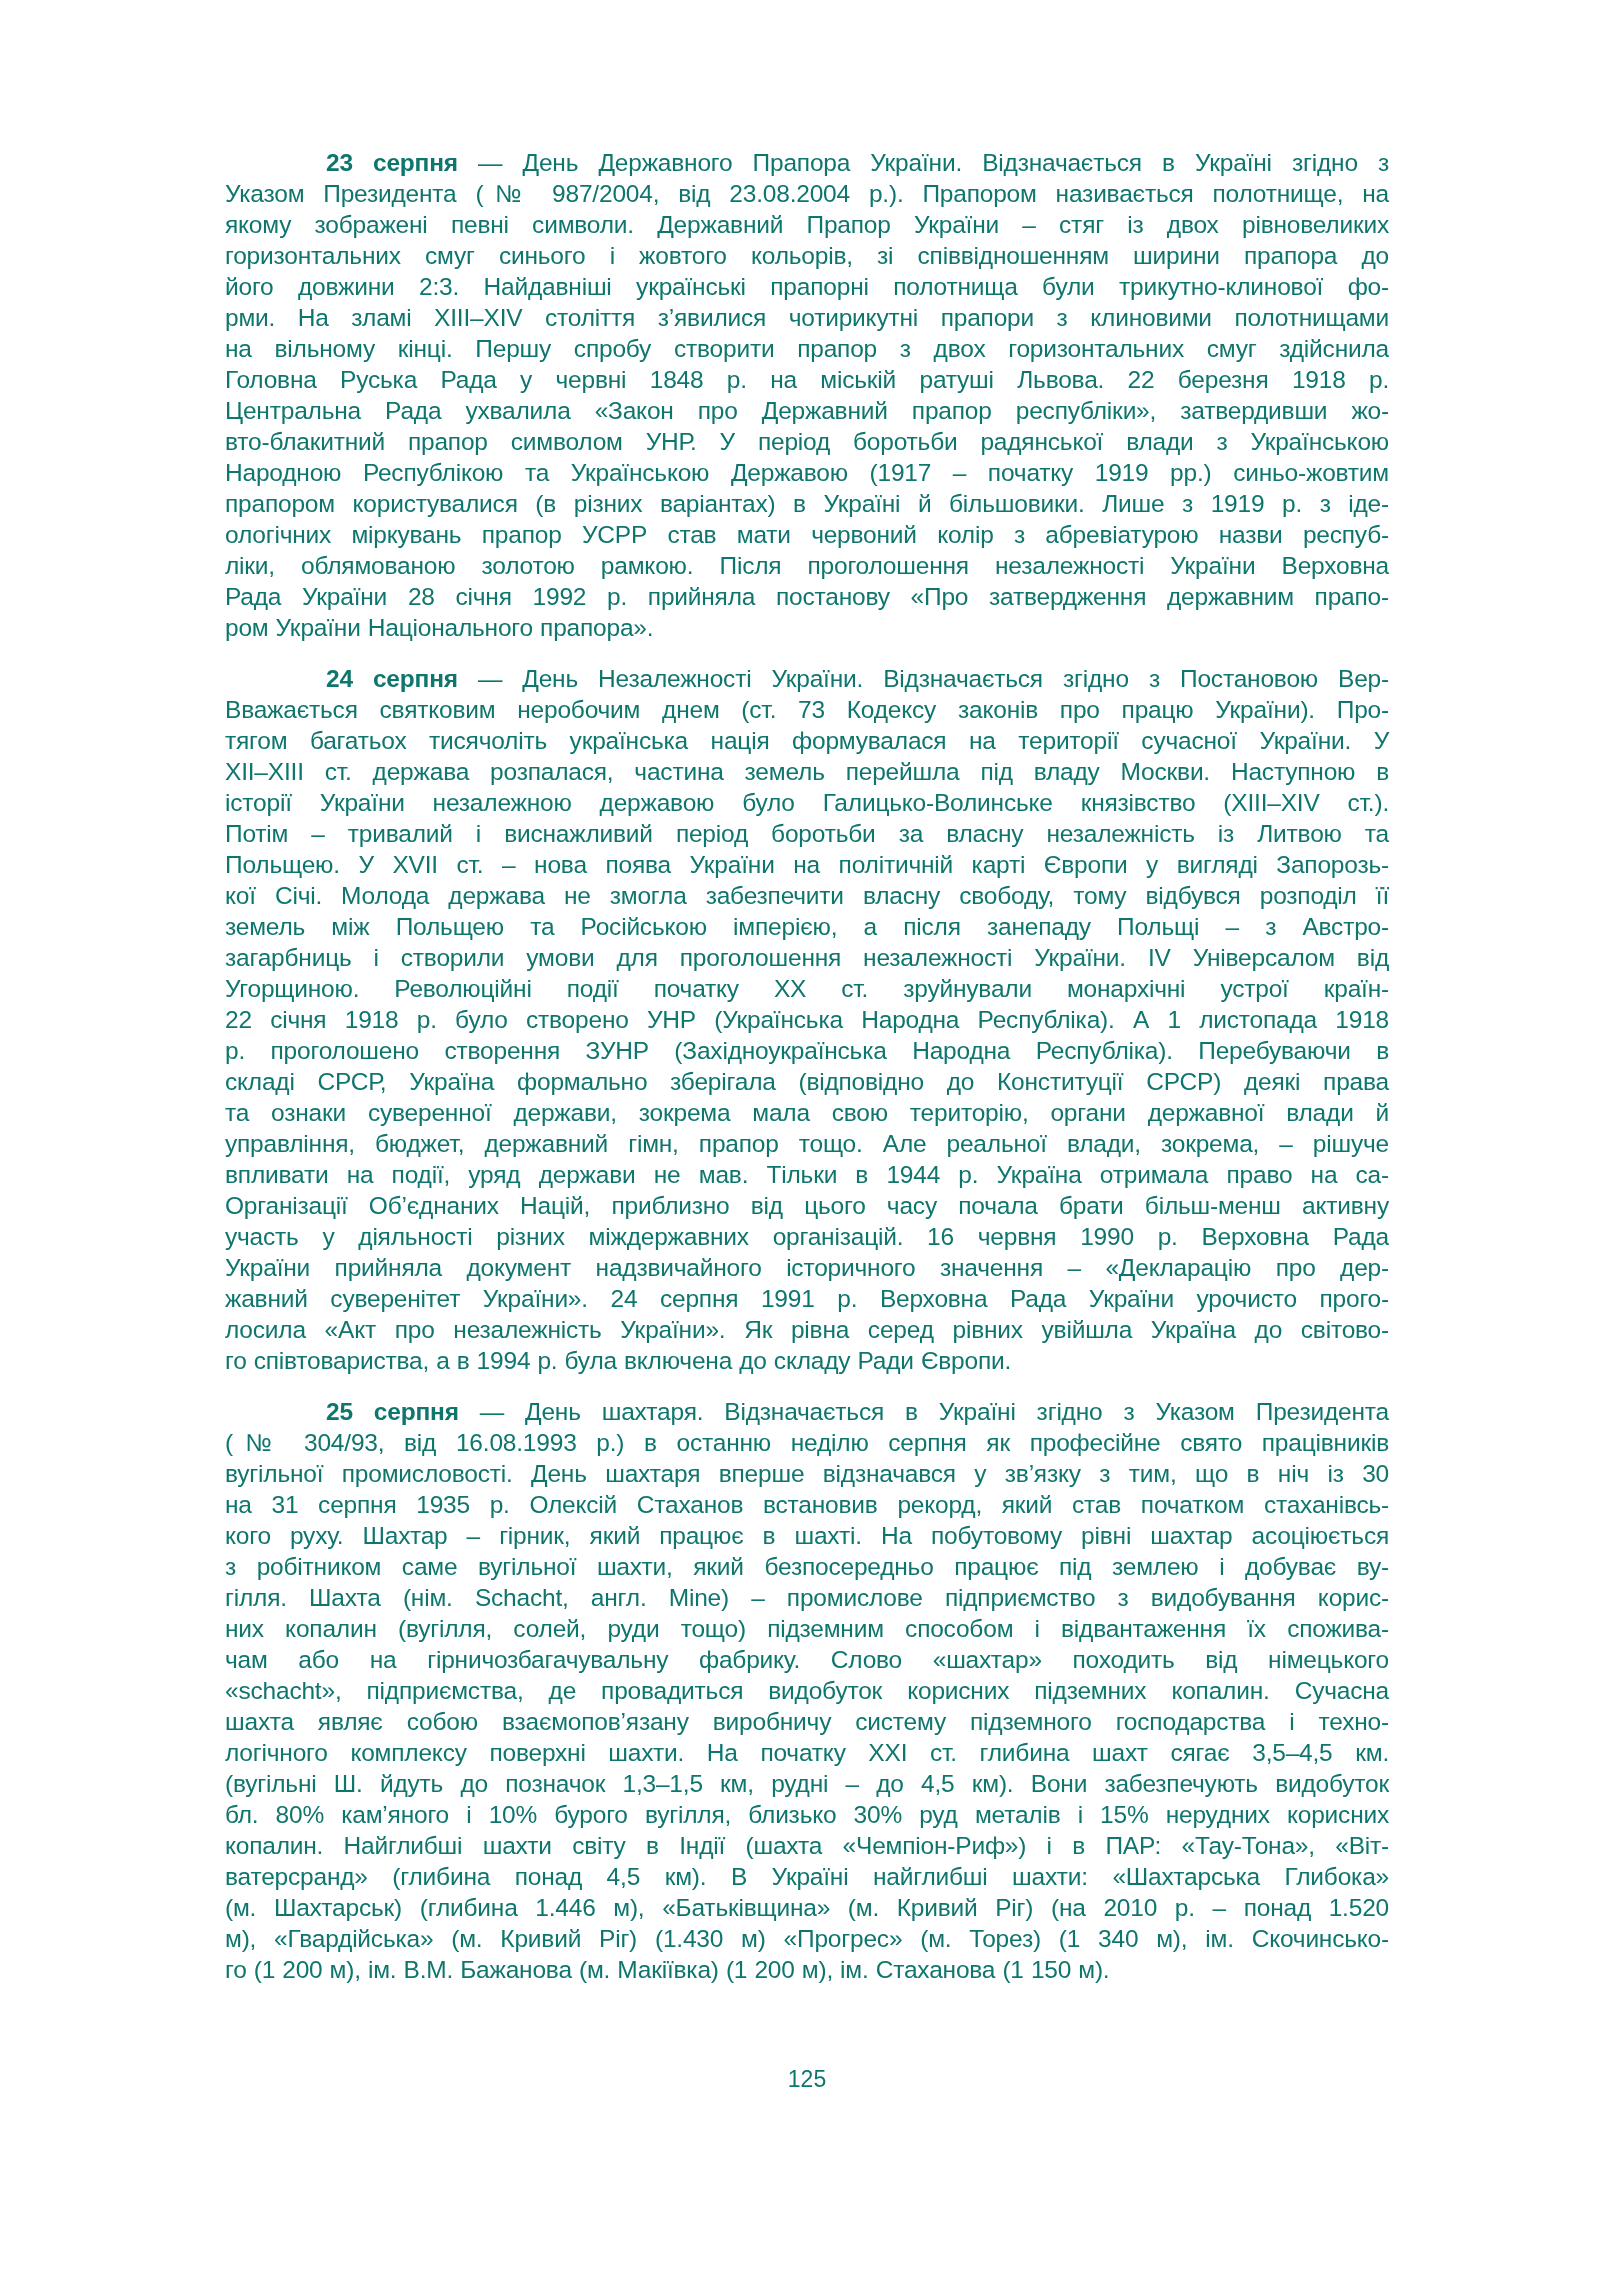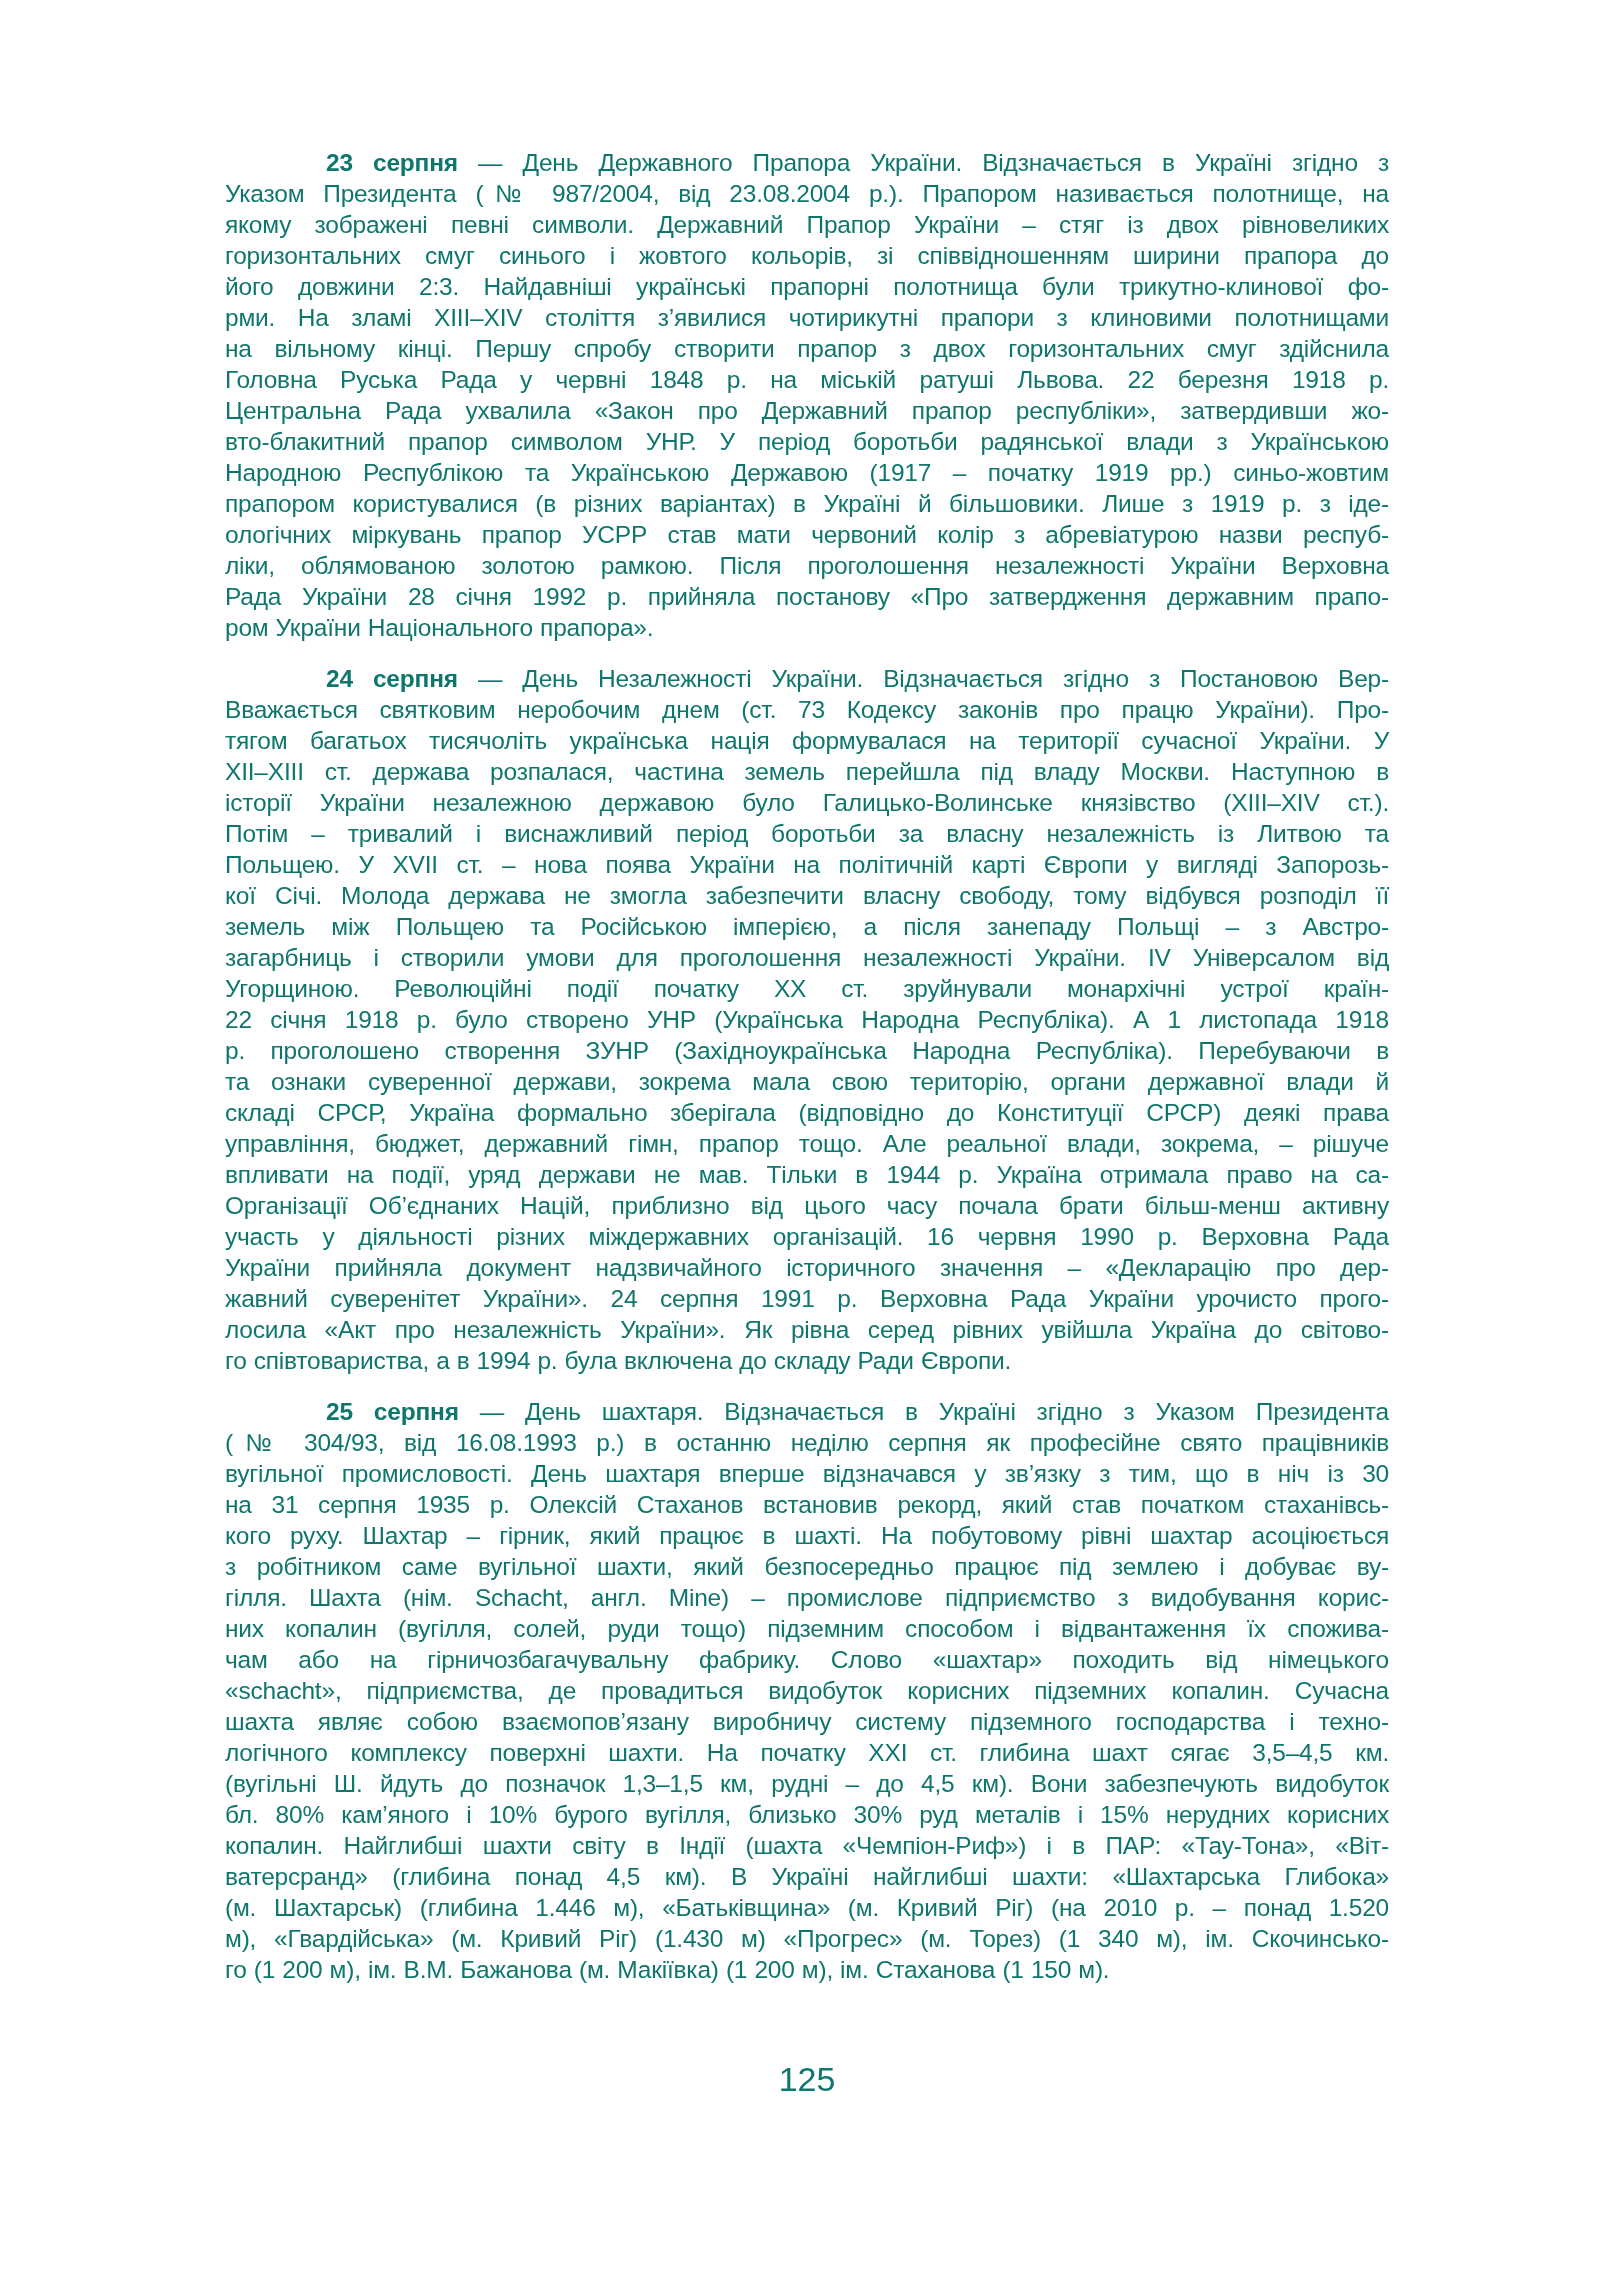--- a/index.html
+++ b/index.html
@@ -33,21 +33,21 @@
   }
   .line.para-last { text-align-last: left; }
   .first-line { text-indent: 101px; }
   .lead { font-weight: bold; }
   .page-number {
     position: absolute;
     top: 2064px;
     left: 225px;
     width: 1164px;
     text-align: center;
-    font-size: 34px;
+    font-size: 23px;
     line-height: 31px;
   }
 </style>
 </head>
 <body>
 
 <div class="page" style="background: rgb(255, 255, 255); color: #0f766e;">
   <div class="text-column">
   <section class="paragraph">
     <div class="line first-line">
@@ -79,22 +79,22 @@
         <div class="line">XII–XIII ст. держава розпалася, частина земель перейшла під владу Москви. Наступною в</div>
         <div class="line">історії України незалежною державою було Галицько-Волинське князівство (XIII–XIV ст.).</div>
         <div class="line">Потім – тривалий і виснажливий період боротьби за власну незалежність із Литвою та</div>
         <div class="line">Польщею. У XVII ст. – нова поява України на політичній карті Європи у вигляді Запорозь-</div>
         <div class="line">кої Січі. Молода держава не змогла забезпечити власну свободу, тому відбувся розподіл її</div>
         <div class="line">земель між Польщею та Російською імперією, а після занепаду Польщі – з Австро-</div>
         <div class="line">загарбниць і створили умови для проголошення незалежності України. IV Універсалом від</div>
         <div class="line">Угорщиною. Революційні події початку XX ст. зруйнували монархічні устрої країн-</div>
         <div class="line">22 січня 1918 р. було створено УНР (Українська Народна Республіка). А 1 листопада 1918</div>
         <div class="line">р. проголошено створення ЗУНР (Західноукраїнська Народна Республіка). Перебуваючи в</div>
+        <div class="line">складі СРСР, Україна формально зберігала (відповідно до Конституції СРСР) деякі права</div>
         <div class="line">та ознаки суверенної держави, зокрема мала свою територію, органи державної влади й</div>
-        <div class="line">складі СРСР, Україна формально зберігала (відповідно до Конституції СРСР) деякі права</div>
         <div class="line">управління, бюджет, державний гімн, прапор тощо. Але реальної влади, зокрема, – рішуче</div>
         <div class="line">впливати на події, уряд держави не мав. Тільки в 1944 р. Україна отримала право на са-</div>
         <div class="line">Організації Об’єднаних Націй, приблизно від цього часу почала брати більш-менш активну</div>
         <div class="line">участь у діяльності різних міждержавних організацій. 16 червня 1990 р. Верховна Рада</div>
         <div class="line">України прийняла документ надзвичайного історичного значення – «Декларацію про дер-</div>
         <div class="line">жавний суверенітет України». 24 серпня 1991 р. Верховна Рада України урочисто прого-</div>
         <div class="line">лосила «Акт про незалежність України». Як рівна серед рівних увійшла Україна до світово-</div>
         <div class="line para-last">го співтовариства, а в 1994 р. була включена до складу Ради Європи.</div>
       </section>
 

